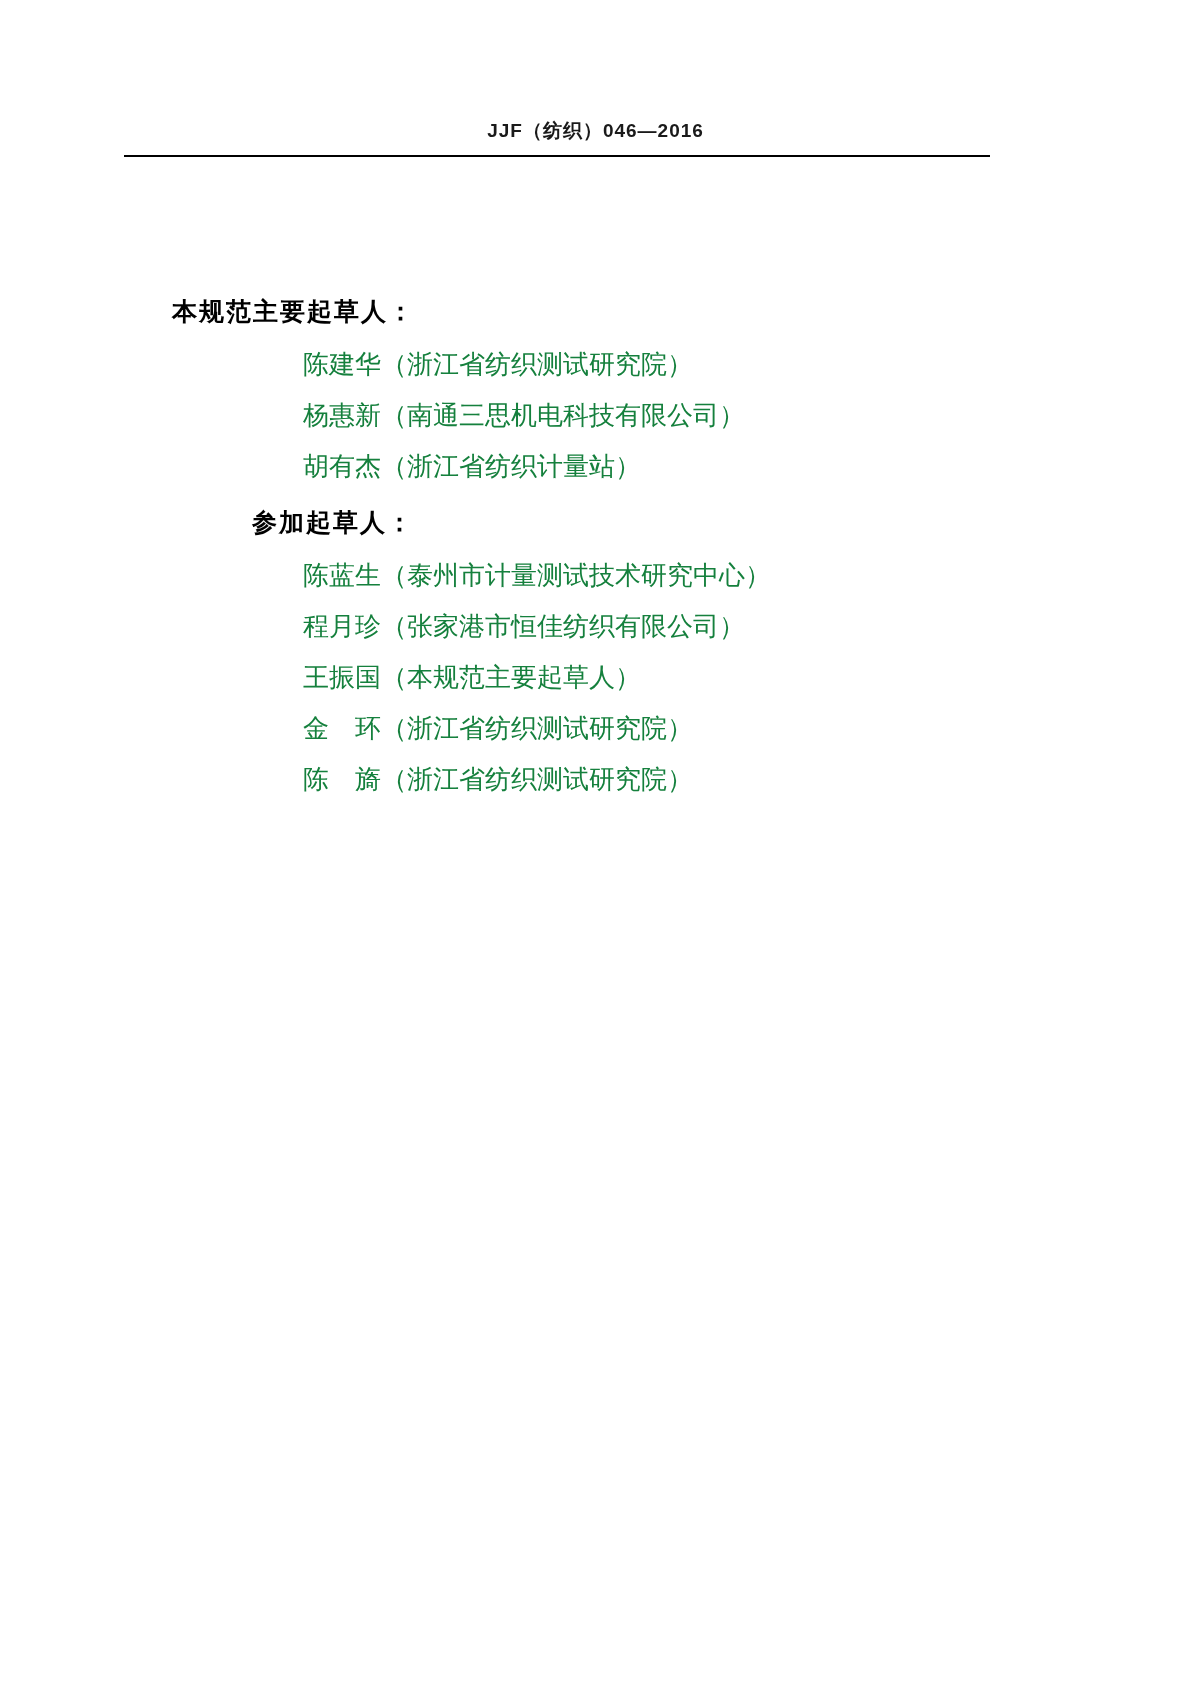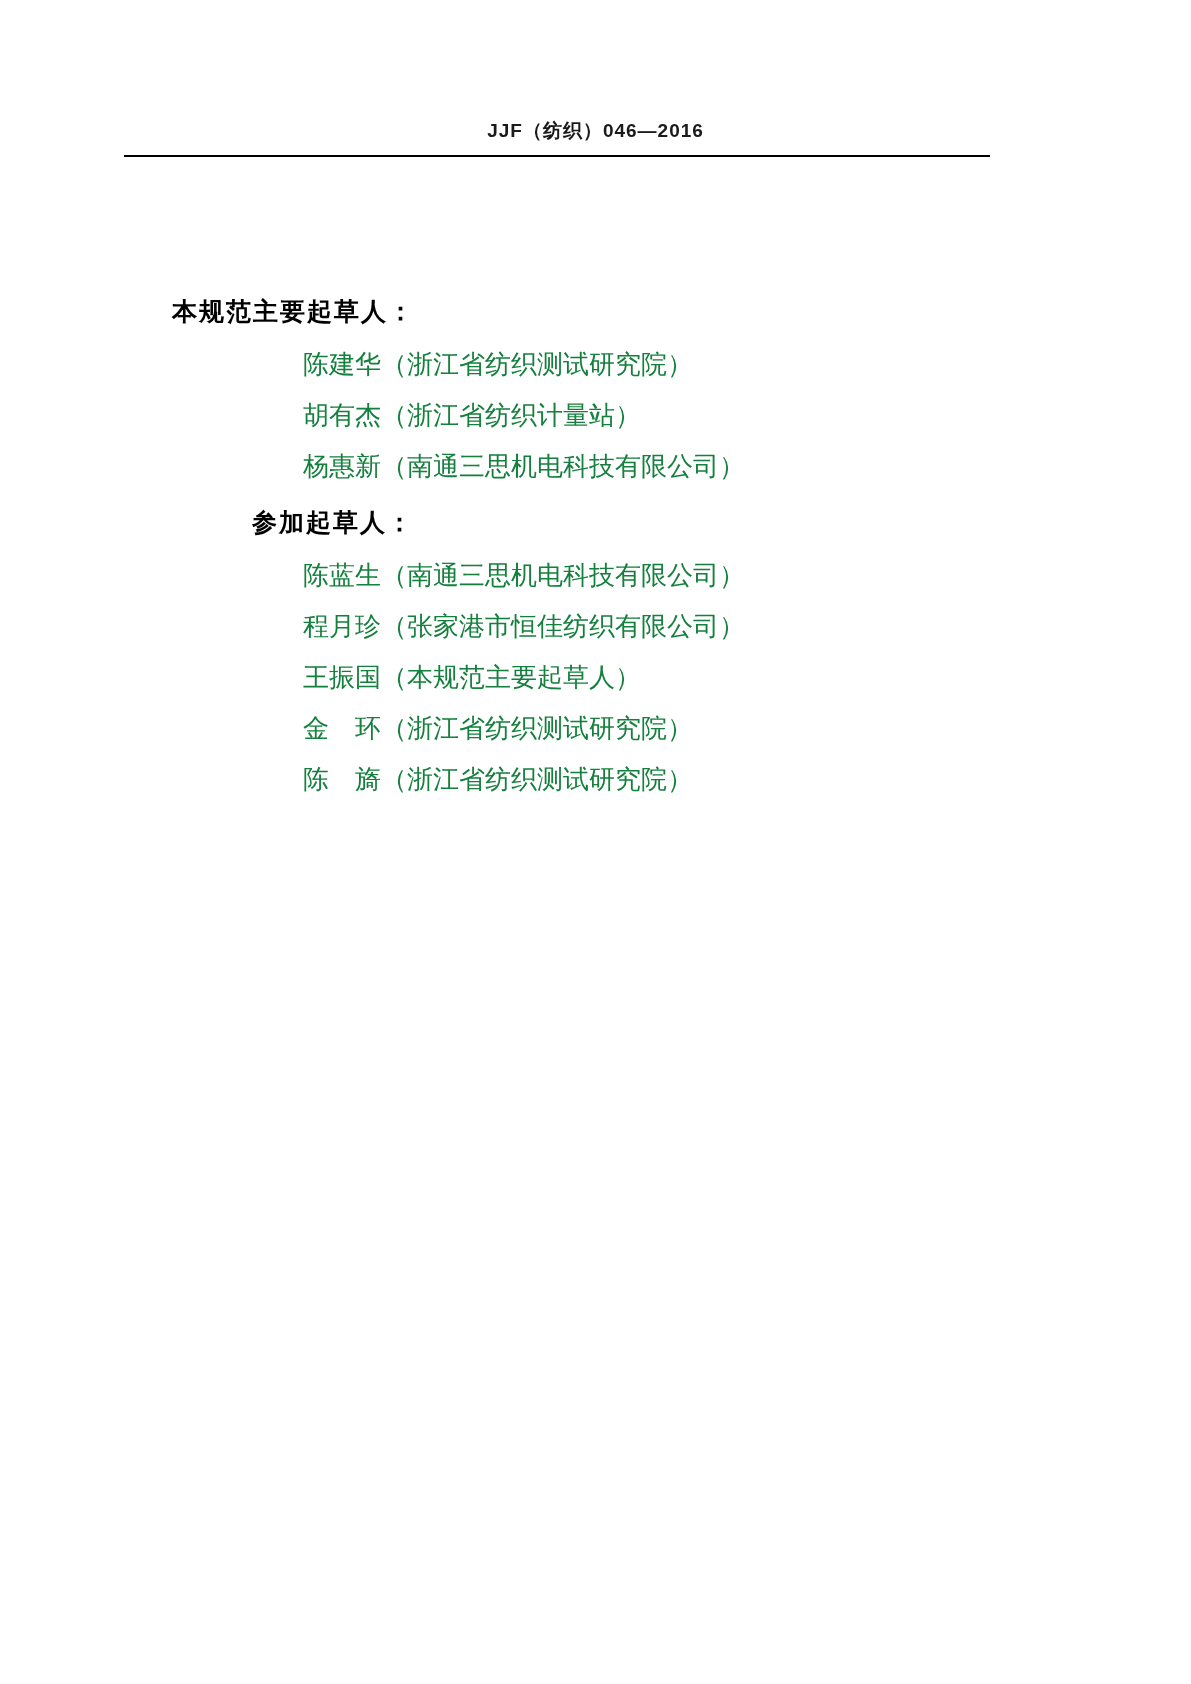--- a/index.html
+++ b/index.html
@@ -81,27 +81,27 @@
   <div class="header">
     <span class="header-text">JJF（纺织）046—2016</span>
   </div>
   <div class="header-rule"></div>
 
   <div class="content">
 
     <div class="section">
       <div class="section-title">本规范主要起草人：</div>
       <div class="entry">陈建华（浙江省纺织测试研究院）</div>
+      <div class="entry">杨惠新（南通三思机电科技有限公司）</div>
       <div class="entry">胡有杰（浙江省纺织计量站）</div>
-      <div class="entry">杨惠新（南通三思机电科技有限公司）</div>
     </div>
 
     <div class="section">
       <div class="section-title indent2">参加起草人：</div>
-      <div class="entry">陈蓝生（南通三思机电科技有限公司）</div>
+      <div class="entry">陈蓝生（泰州市计量测试技术研究中心）</div>
       <div class="entry">程月珍（张家港市恒佳纺织有限公司）</div>
       <div class="entry">王振国（本规范主要起草人）</div>
       <div class="entry">金　环（浙江省纺织测试研究院）</div>
       <div class="entry">陈　旖（浙江省纺织测试研究院）</div>
     </div>
 
   </div>
 </div>
 
 </body></html>

